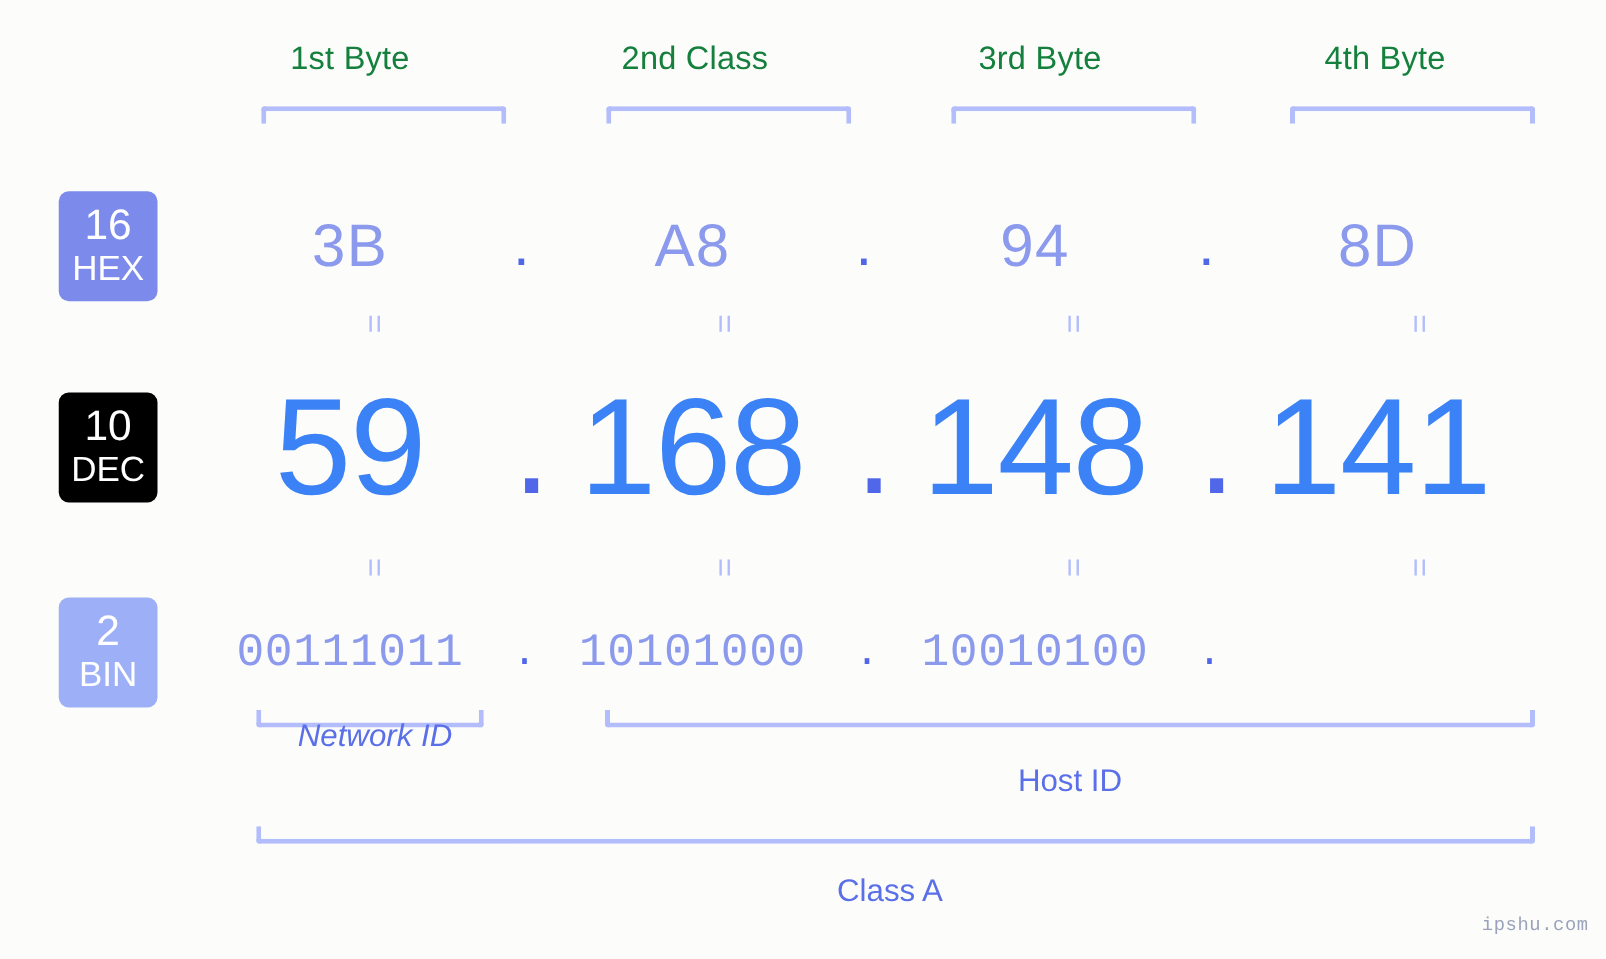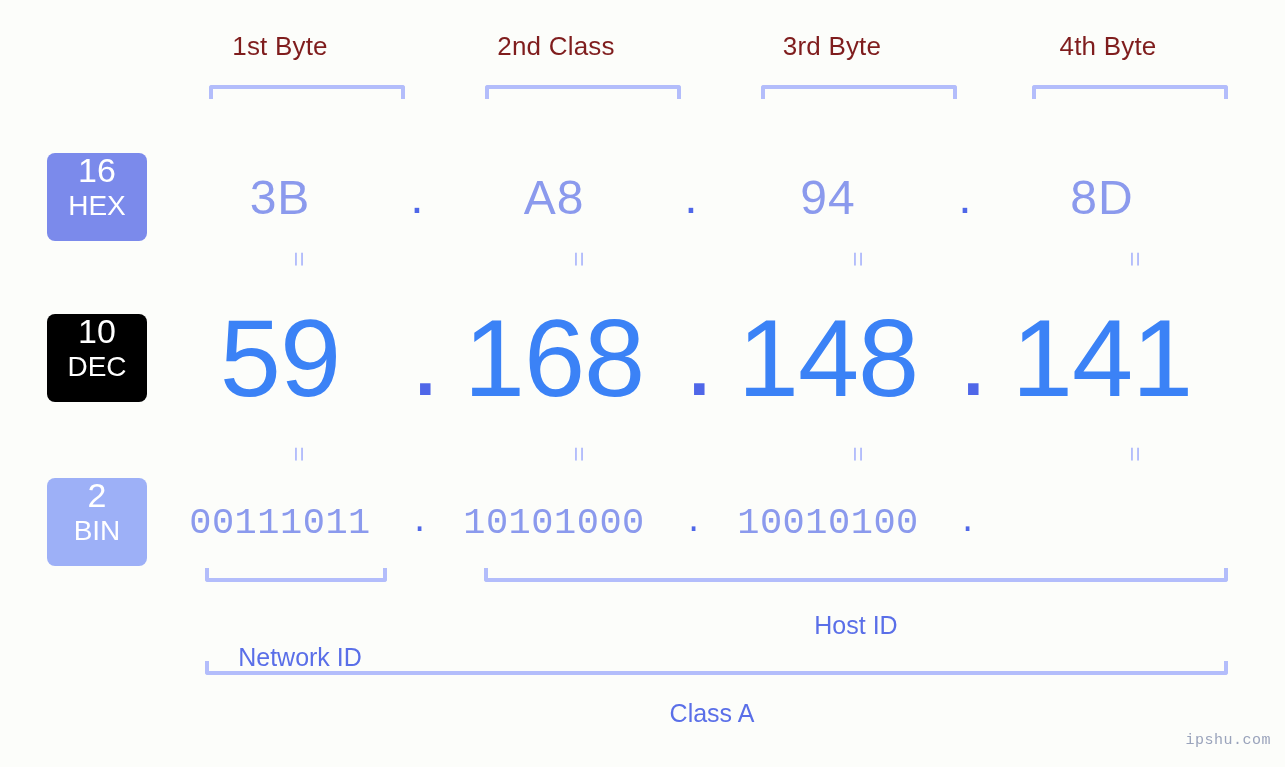--- a/index.html
+++ b/index.html
@@ -20,21 +20,21 @@
     height: 767px;
   }
 
   
   .byte-label {
     position: absolute;
     top: 31px;
     width: 260px;
     text-align: center;
     font-size: 26px;
-    color: #7f1d1d;
+    color: #15803d;
     font-family: "Liberation Sans", sans-serif;
     letter-spacing: 0.2px;
     white-space: nowrap;
   }
 
   
   .bracket-down {
     position: absolute;
     border: 4px solid #b3bdfb;
     border-bottom: none;
@@ -48,28 +48,29 @@
     border-top: none;
     border-radius: 0 0 3px 3px;
     height: 14px;
     box-sizing: border-box;
   }
 
   
   .badge {
     position: absolute;
     left: 47px;
-    width: 100px;
+    width: 79px;
     border-radius: 8px;
     color: #ffffff;
     text-align: center;
     box-sizing: border-box;
     display: flex;
     flex-direction: column;
     align-items: center;
+    justify-content: center;
     line-height: 1;
   }
   .badge .num {
     font-size: 34px;
     font-weight: 400;
     line-height: 1.05;
   }
   .badge .abbr {
     font-size: 28px;
     font-weight: 400;
@@ -243,21 +244,21 @@
     <div class="dot">.</div>
     <div class="cell">10101000</div>
     <div class="dot">.</div>
     <div class="cell">10010100</div>
     <div class="dot">.</div>
   </div>
 
   <div class="bracket-up" style="left:205px; top:568px; width:182px;"></div>
   <div class="bracket-up" style="left:484px; top:568px; width:744px;"></div>
 
-  <div class="section-label" style="left:200px; top:643px; width:200px;">Network ID</div>
+  <div class="section-label" style="left:200px; top:575px; width:200px;font-style:italic;">Network ID</div>
   <div class="section-label" style="left:756px; top:611px; width:200px;">Host ID</div>
 
   <div class="bracket-up" style="left:205px; top:661px; width:1023px;"></div>
   <div class="section-label" style="left:612px; top:699px; width:200px;">Class A</div>
 
   <div id="watermark">ipshu.com</div>
 
 </div>
 
 </body></html>

